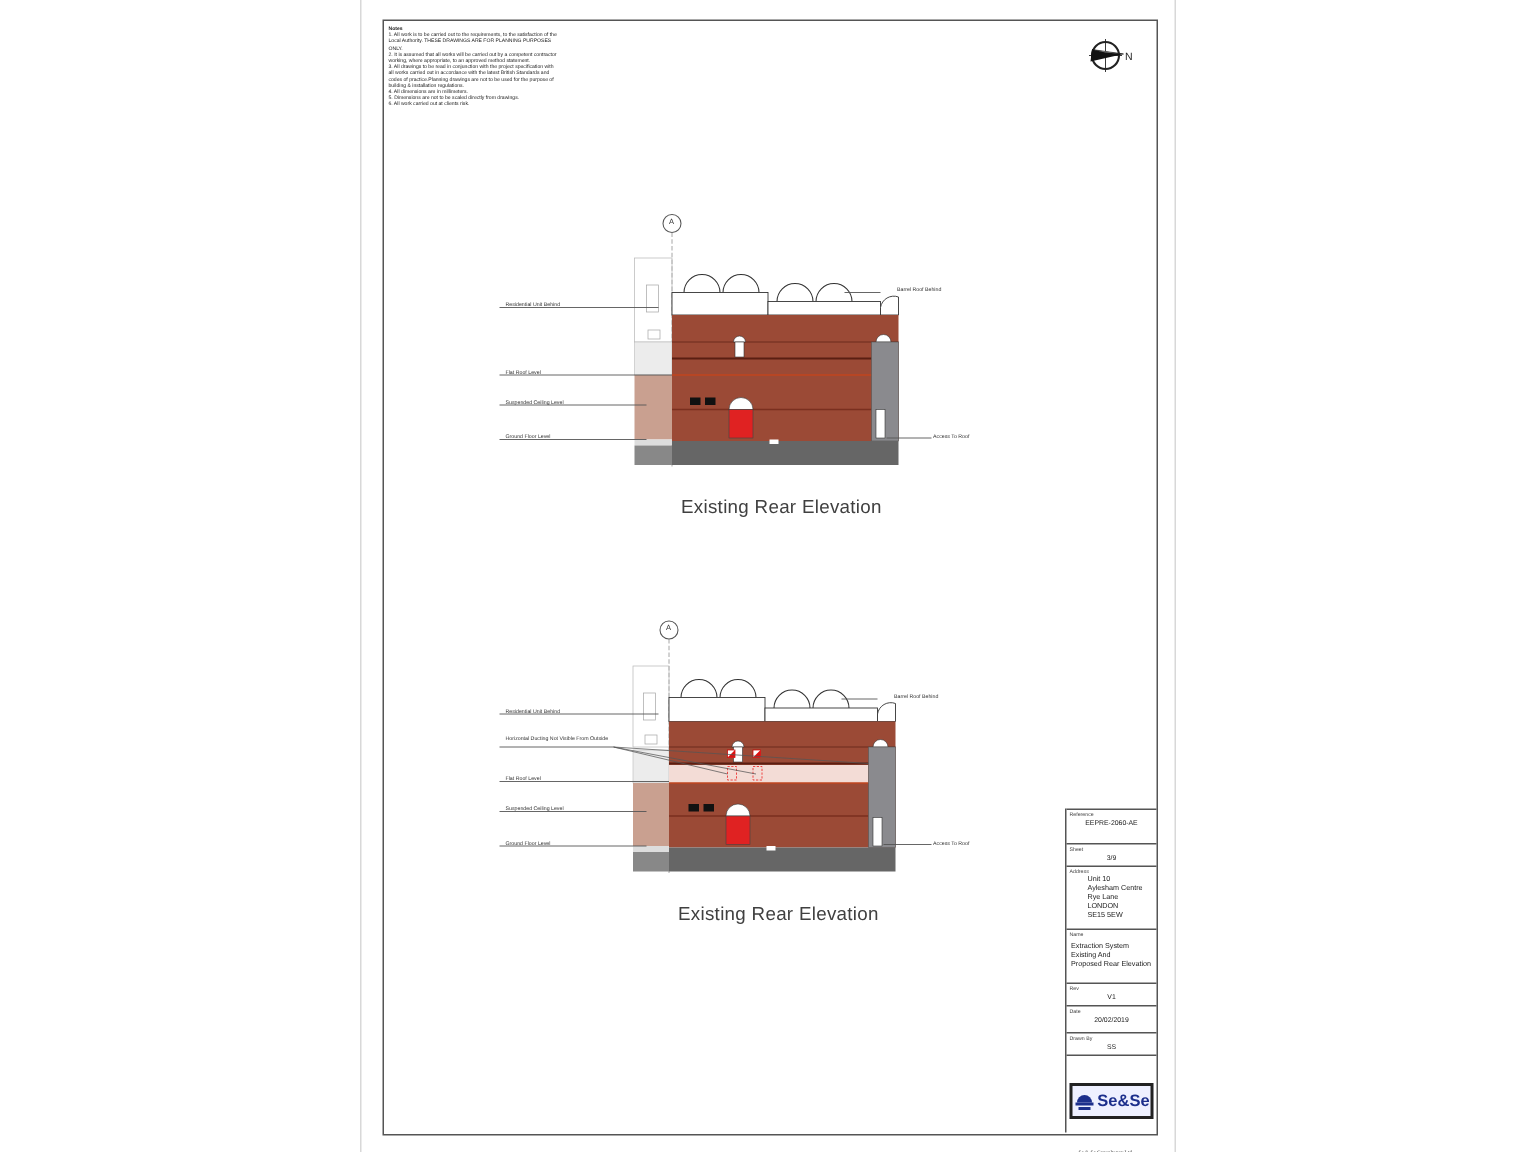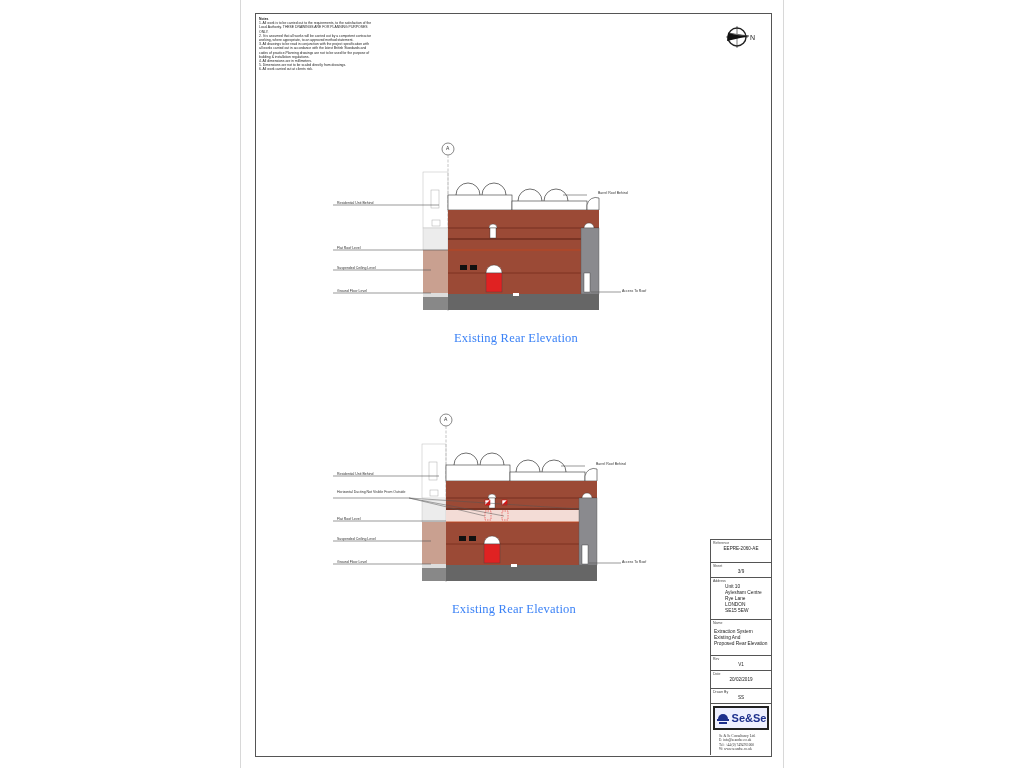--- a/index.html
+++ b/index.html
@@ -4,28 +4,28 @@
 <style>
   html,body{margin:0;padding:0;}
   body{width:1024px;height:768px;background:#ffffff;position:relative;overflow:hidden;font-family:"Liberation Sans",sans-serif;}
   .sheet{position:absolute;left:240px;top:0;width:542px;height:768px;background:#fff;border-left:1px solid #d8d8d8;border-right:1px solid #d8d8d8;}
   .frame{position:absolute;left:14px;top:13px;width:515px;height:742px;border:1px solid #555;}
   .notes{position:absolute;left:18px;top:17px;width:118px;font-size:3.4px;line-height:4.2px;color:#222;}
   .notes .nh{font-weight:bold;}
   .north{position:absolute;left:482px;top:22px;width:40px;height:30px;}
   .elev{position:absolute;}
   .lbl{position:absolute;font-size:3.5px;color:#333;white-space:nowrap;}
-  .title{position:absolute;font-family:Liberation Serif, serif;font-size:12.5px;color:#3b82f6;letter-spacing:0.2px;}
+  .title{position:absolute;font-family:Liberation Sans, sans-serif;font-size:12.5px;color:#404040;letter-spacing:0.2px;}
   .tb{position:absolute;left:469px;top:539px;width:60px;height:216px;border-left:1px solid #555;}
   .tb .cell{border-bottom:1px solid #555;position:relative;}
   .tb .cap{font-size:3.5px;color:#444;padding:1px 2px;}
   .tb .val{font-size:4.6px;color:#222;text-align:center;}
   .tb .addr{font-size:4.8px;color:#222;padding-left:14px;line-height:6px;}
   .tb .name{font-size:4.8px;color:#222;padding-left:3px;line-height:6px;}
-  .logo{margin:2px 2px;height:20px;border:2px solid #222;background:#eef0ff;display:flex;align-items:center;justify-content:center;gap:2px;}
+  .logo{margin:18px 2px;height:20px;border:2px solid #222;background:#eef0ff;display:flex;align-items:center;justify-content:center;gap:2px;}
   .logo .lt{font-size:11px;font-weight:bold;color:#1c2f8c;}
   .contact{font-family:"Liberation Serif",serif;font-size:3.5px;color:#333;padding:2px 8px;line-height:4.4px;}
 </style>
 </head>
 <body>
 
 <div class="sheet">
   <div class="frame"></div>
 
   <div class="notes">

